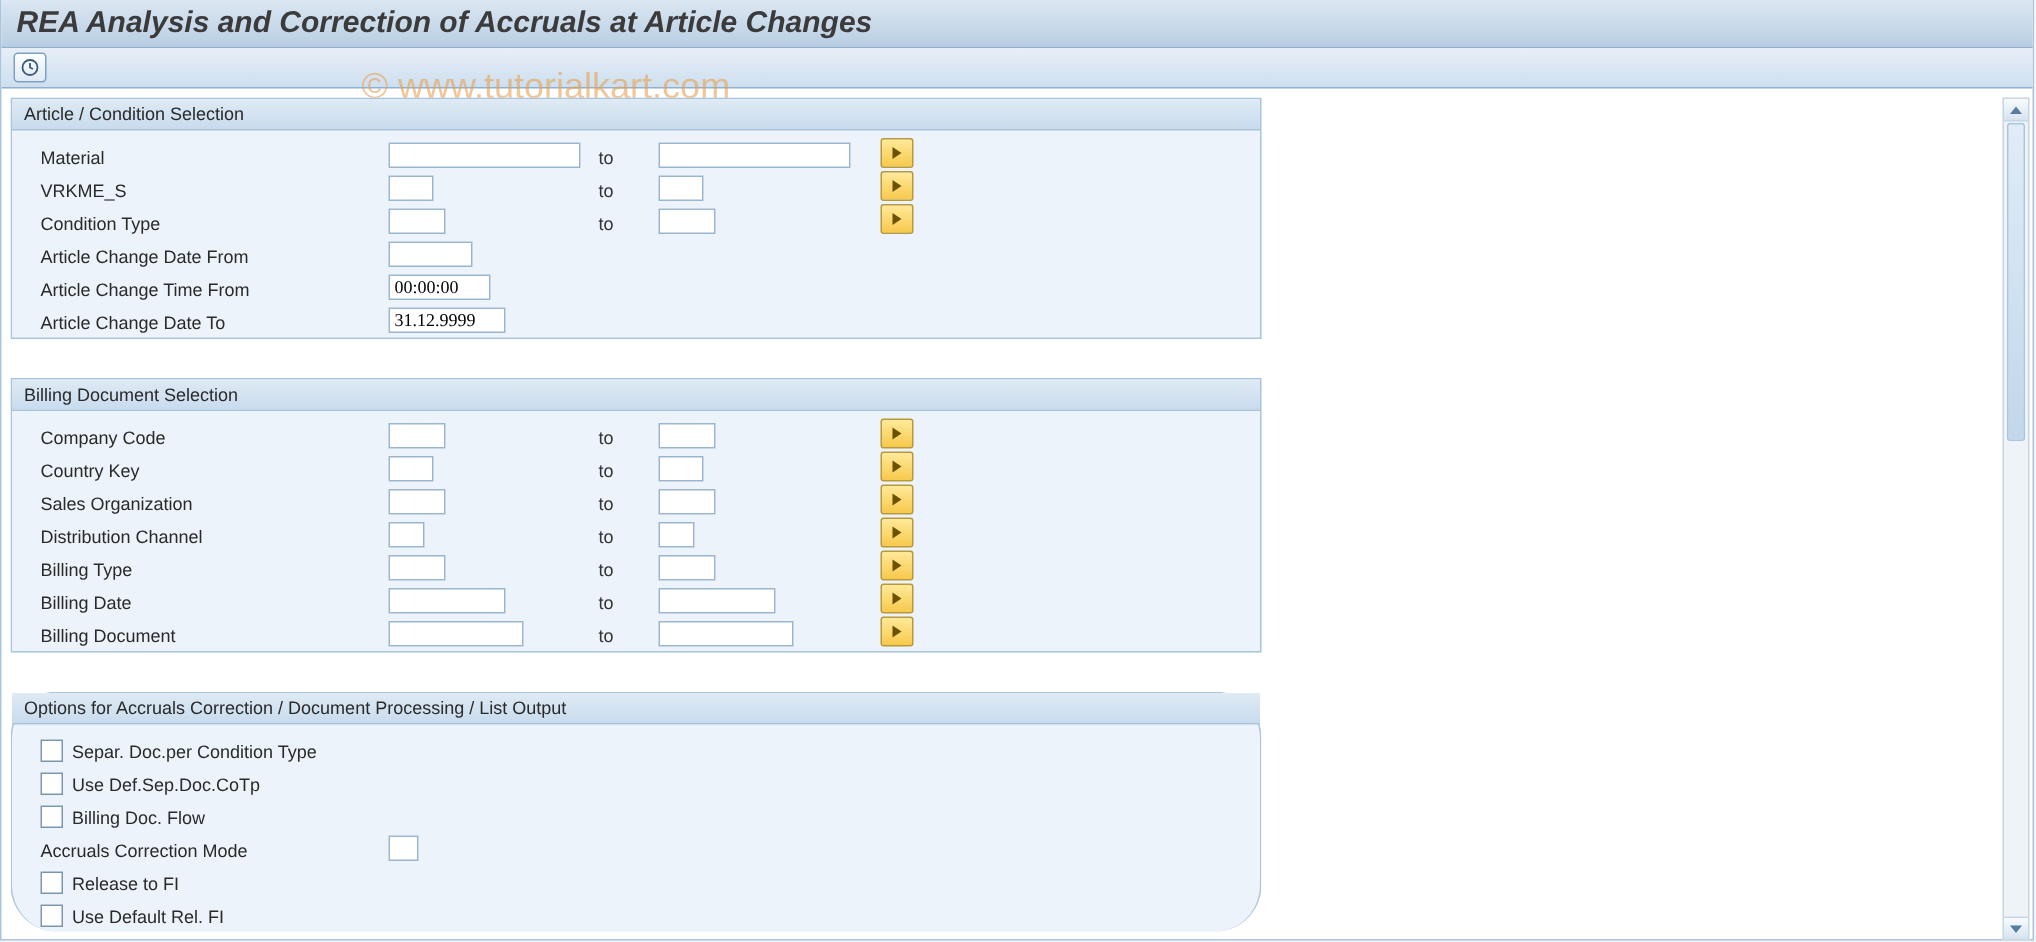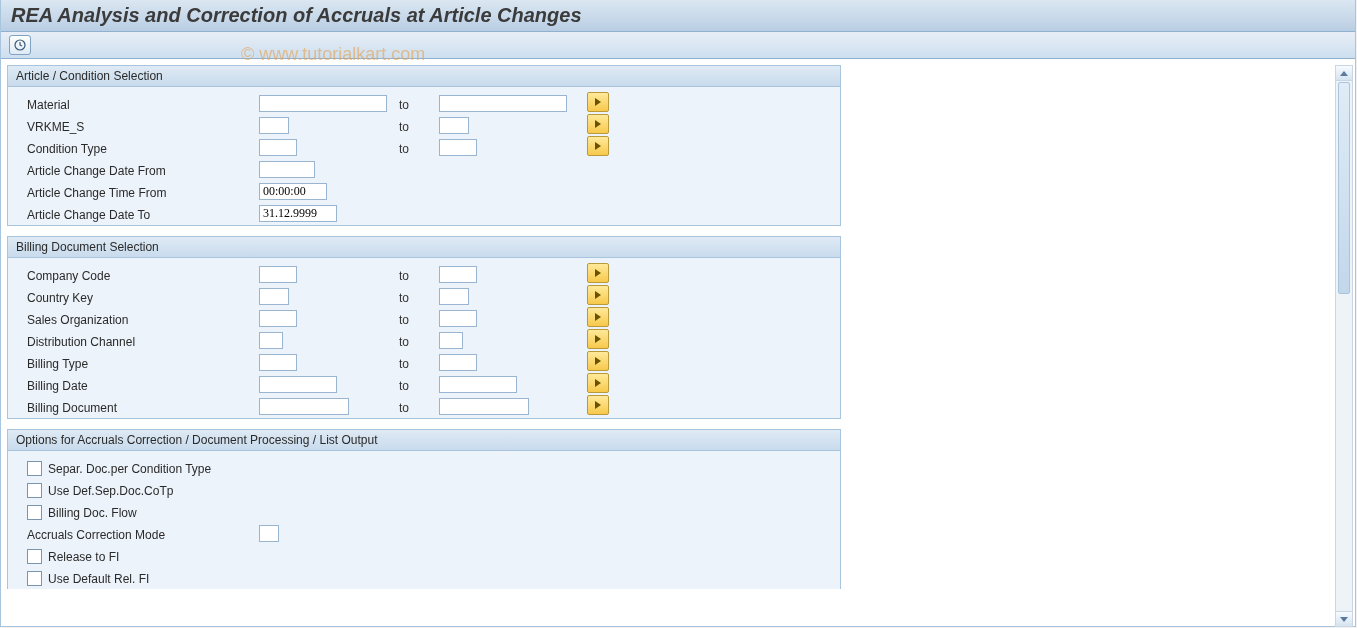--- a/index.html
+++ b/index.html
@@ -44,21 +44,21 @@
     border-radius: 3px;
     background: linear-gradient(#fdfefe,#dfeaf4);
     display: flex; align-items: center; justify-content: center;
     margin-right: 6px;
   }
   .tool-btn svg { width: 12px; height: 12px; }
   .watermark {
     position: absolute;
     top: 44px; left: 240px;
     color: rgba(230,160,80,0.6);
-    font-size: 18px;
+    font-size: 24px;
     pointer-events: none;
     font-family: "Segoe UI", sans-serif;
   }
   .content {
     height: calc(100% - 56px);
     overflow: hidden;
     position: relative;
   }
   .scroll-area {
     position: absolute;
@@ -84,21 +84,21 @@
   .vscroll .tri.up{border-bottom:5px solid #5a7aa0;}
   .vscroll .tri.dn{border-top:5px solid #5a7aa0;}
   .vscroll .thumb {
     position:absolute; left:2px; right:2px; top:16px; height:210px;
     background: linear-gradient(#e0ecf7,#c2d7ea);
     border:1px solid #a9c5de; border-radius:2px;
   }
 
   .group {
     border: 1px solid #a9c5de;
-    margin-bottom: 10px;
+    margin-bottom: 26px;
     width: 832px;
     background: #edf3fa;
   }
   .group-header {
     background: linear-gradient(#dfeaf4, #c8dbed);
     border-bottom: 1px solid #a9c5de;
     padding: 3px 8px;
     font-size: 12px;
     color: #2a2a2a;
   }
@@ -313,21 +313,21 @@
               </span>
             <span class="to-label">to</span>
             <span class="col-to">
                 <input class="f f-doc" style="">
               </span>
             <span class="mult-btn"></span>
           </div>
         </div>
       </div>
 
-      <div class="group" style="margin-bottom:0;border-bottom:none;">
+      <div class="group" style="margin-bottom:0;border-bottom:none;border-radius:31px;">
         <div class="group-header">Options for Accruals Correction / Document Processing / List Output</div>
         <div class="group-body">
           <div class="row chk-row">
             <span class="chk"></span>
             <span class="label">Separ. Doc.per Condition Type</span>
           </div>
           <div class="row chk-row">
             <span class="chk"></span>
             <span class="label">Use Def.Sep.Doc.CoTp</span>
           </div>

